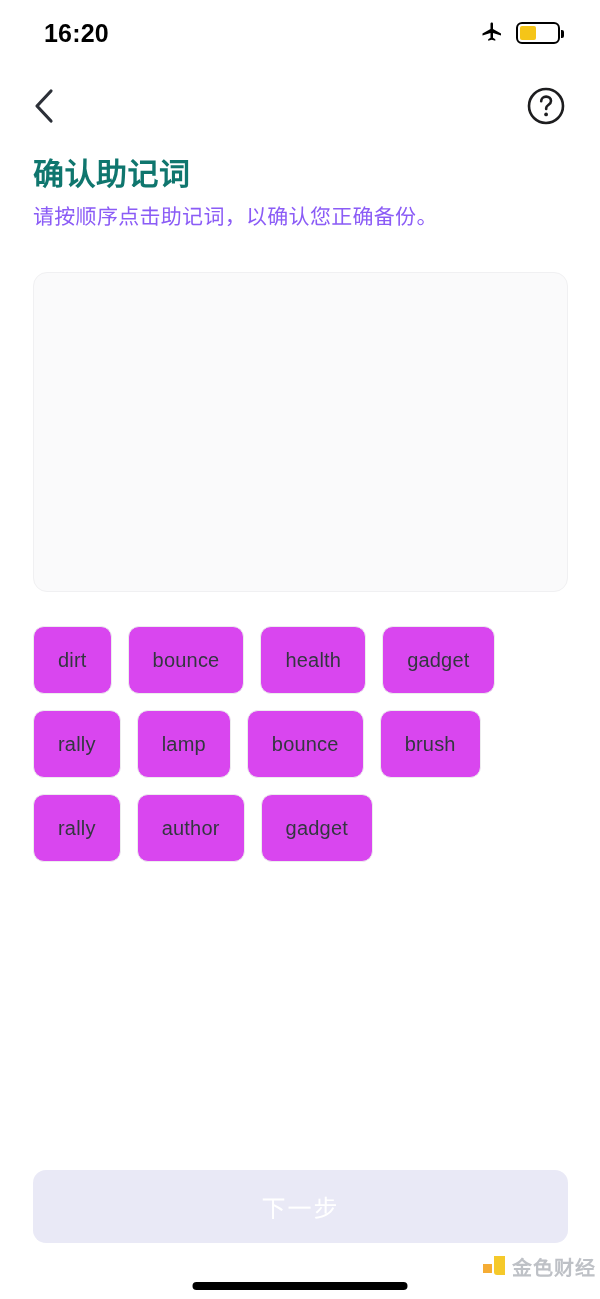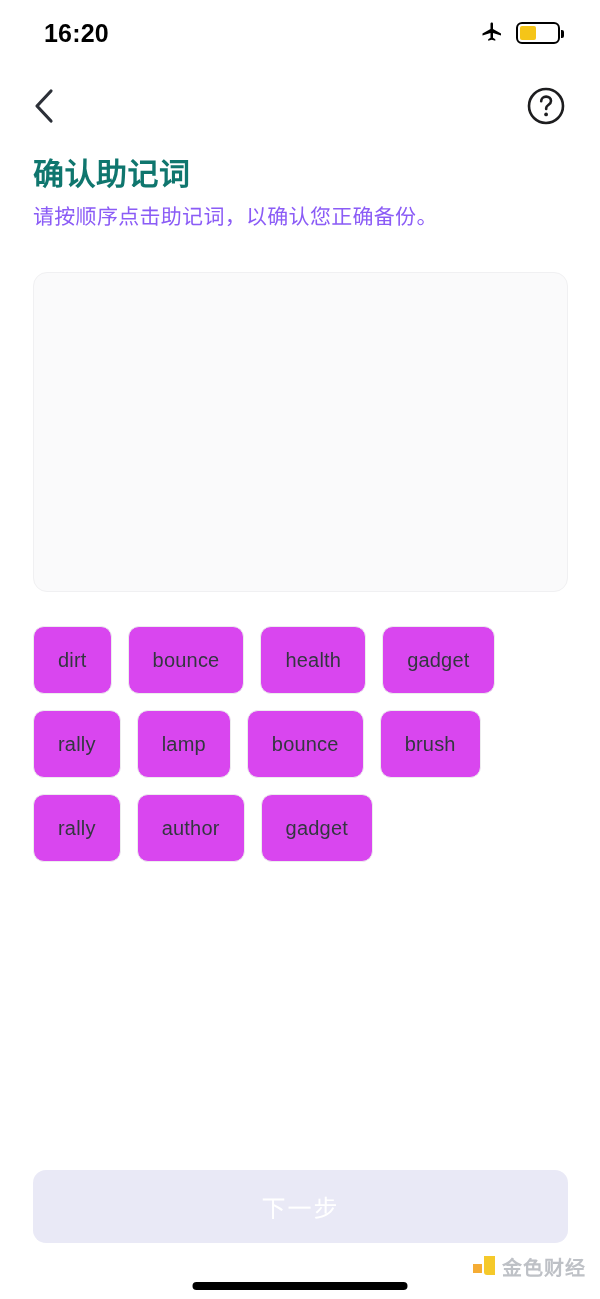--- a/index.html
+++ b/index.html
@@ -184,21 +184,21 @@
     letter-spacing: 2px;
     cursor: default;
     display: flex;
     align-items: center;
     justify-content: center;
   }
 
   
   .watermark {
     position: absolute;
-    right: 14px;
+    right: 4px;
     bottom: 18px;
     display: flex;
     align-items: center;
     gap: 7px;
     opacity: 0.92;
   }
   .wm-mark {
     position: relative;
     width: 22px;
     height: 22px;

